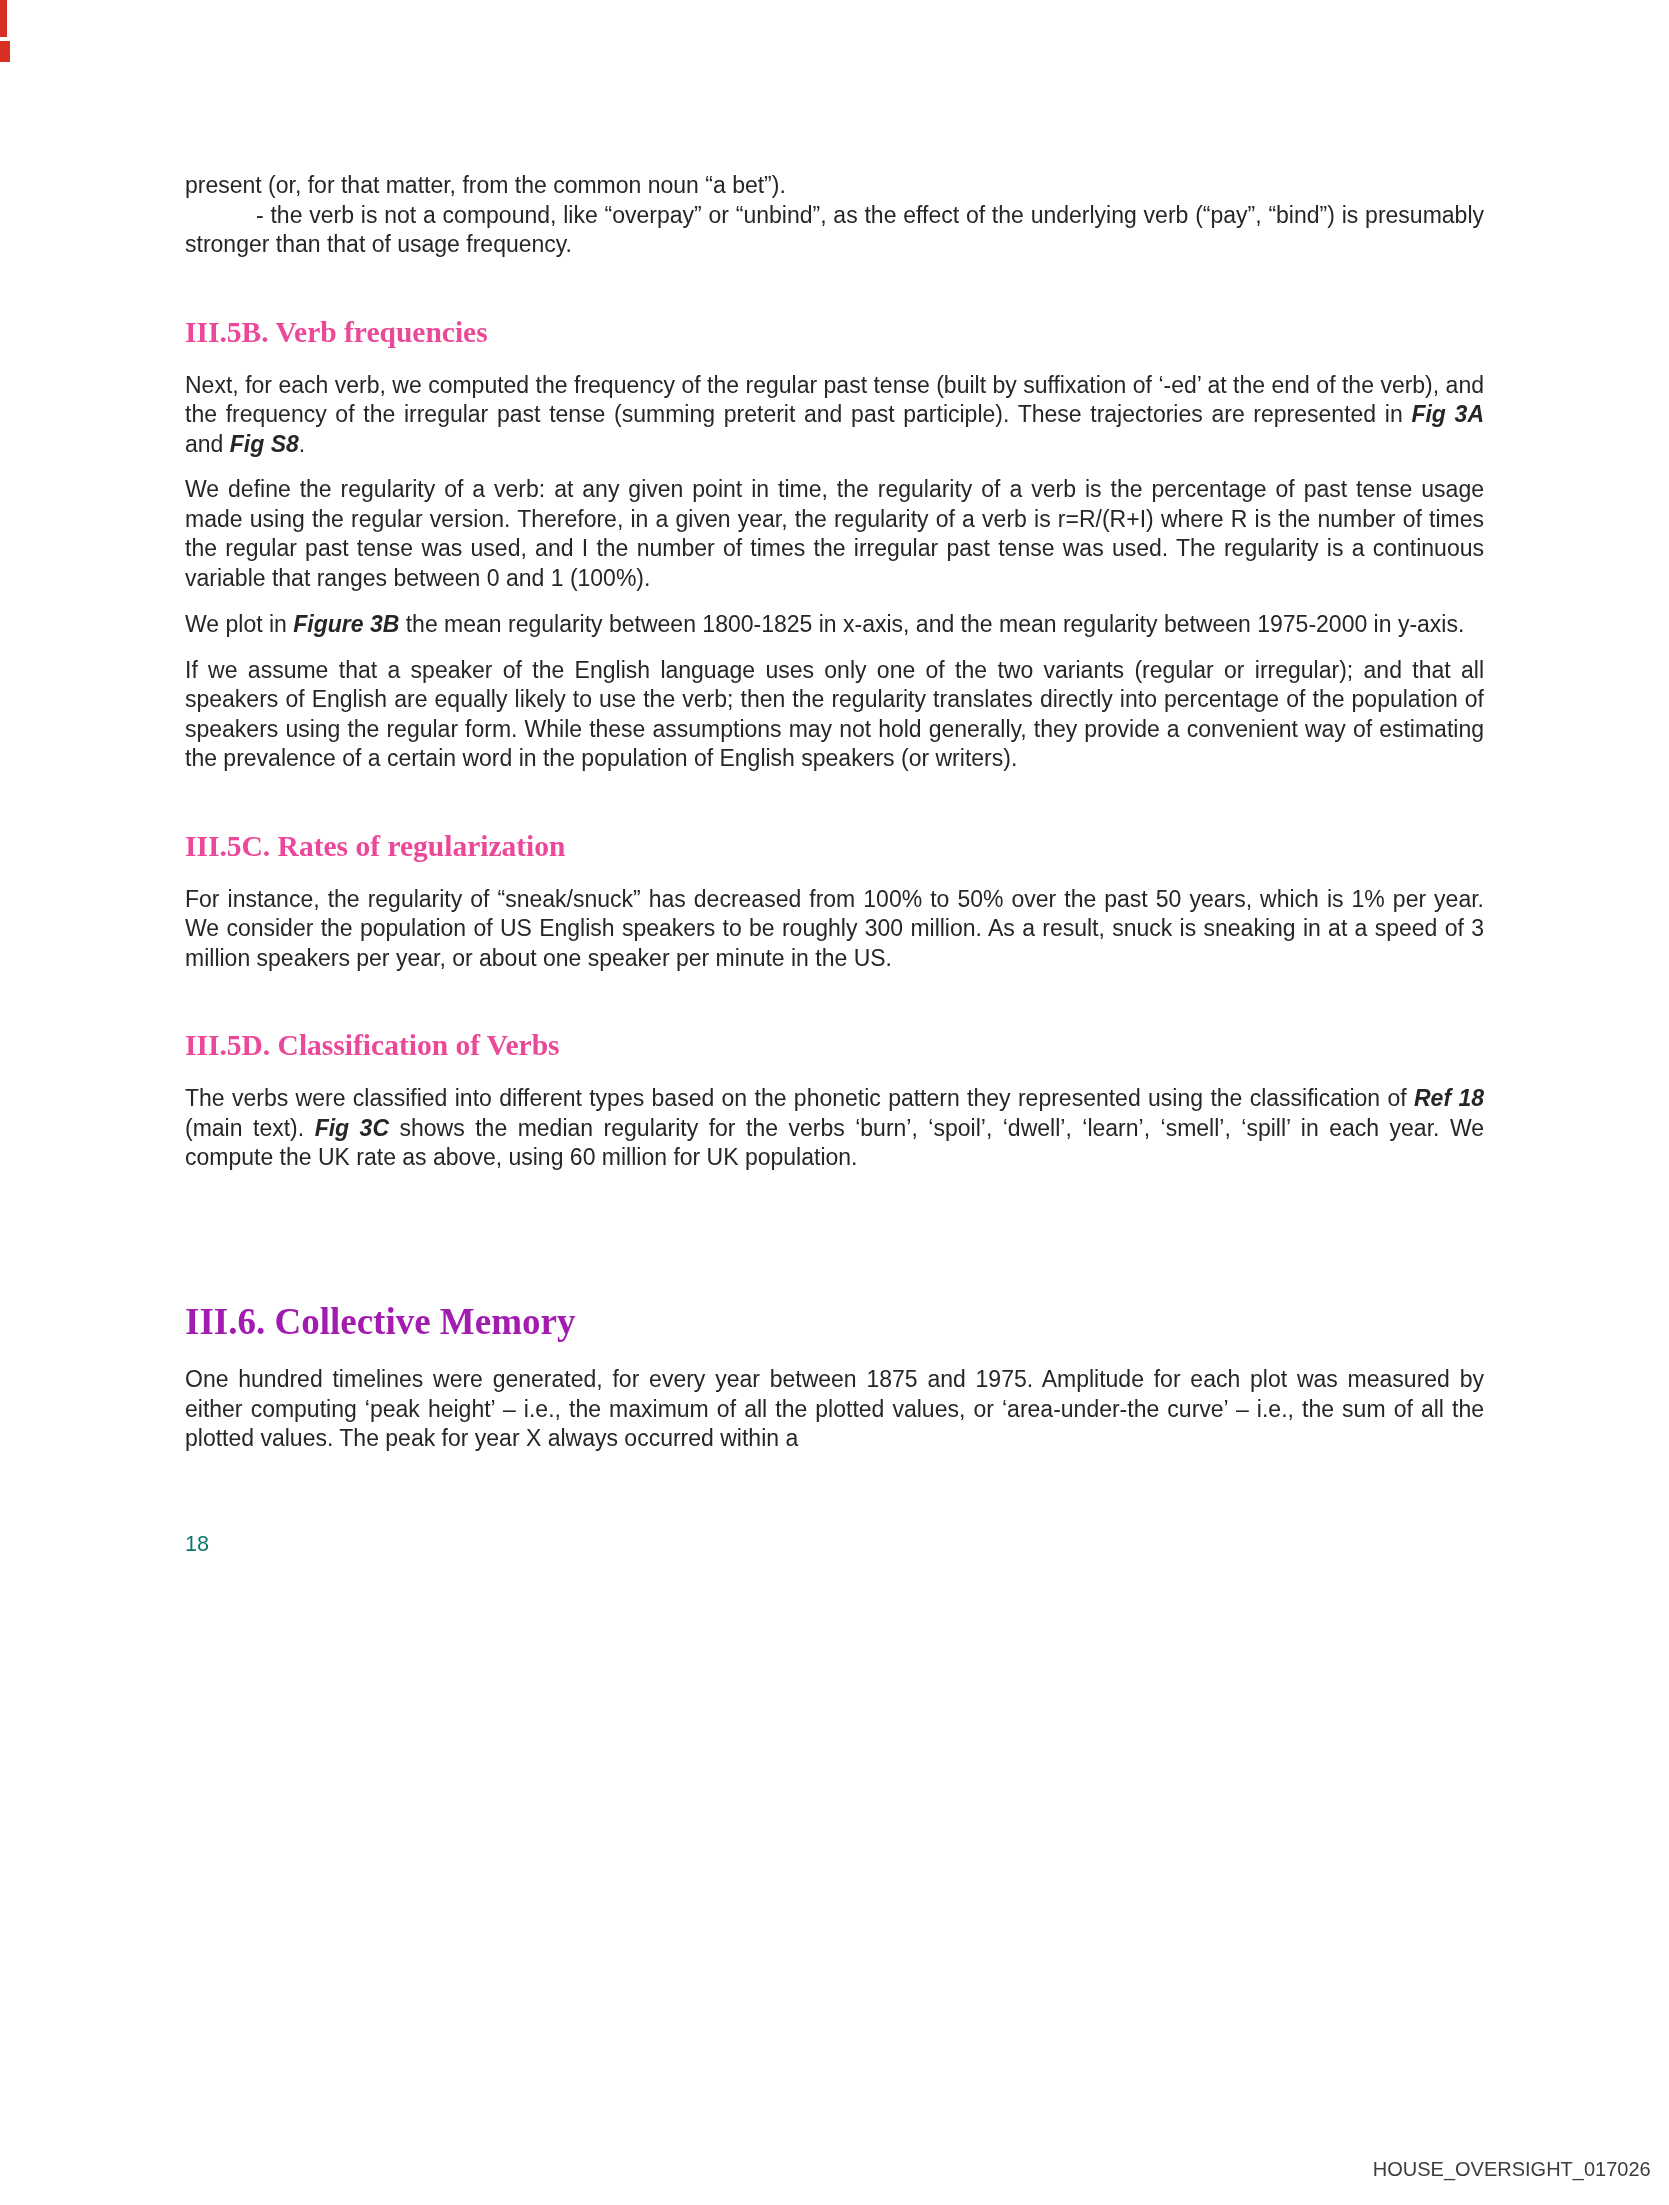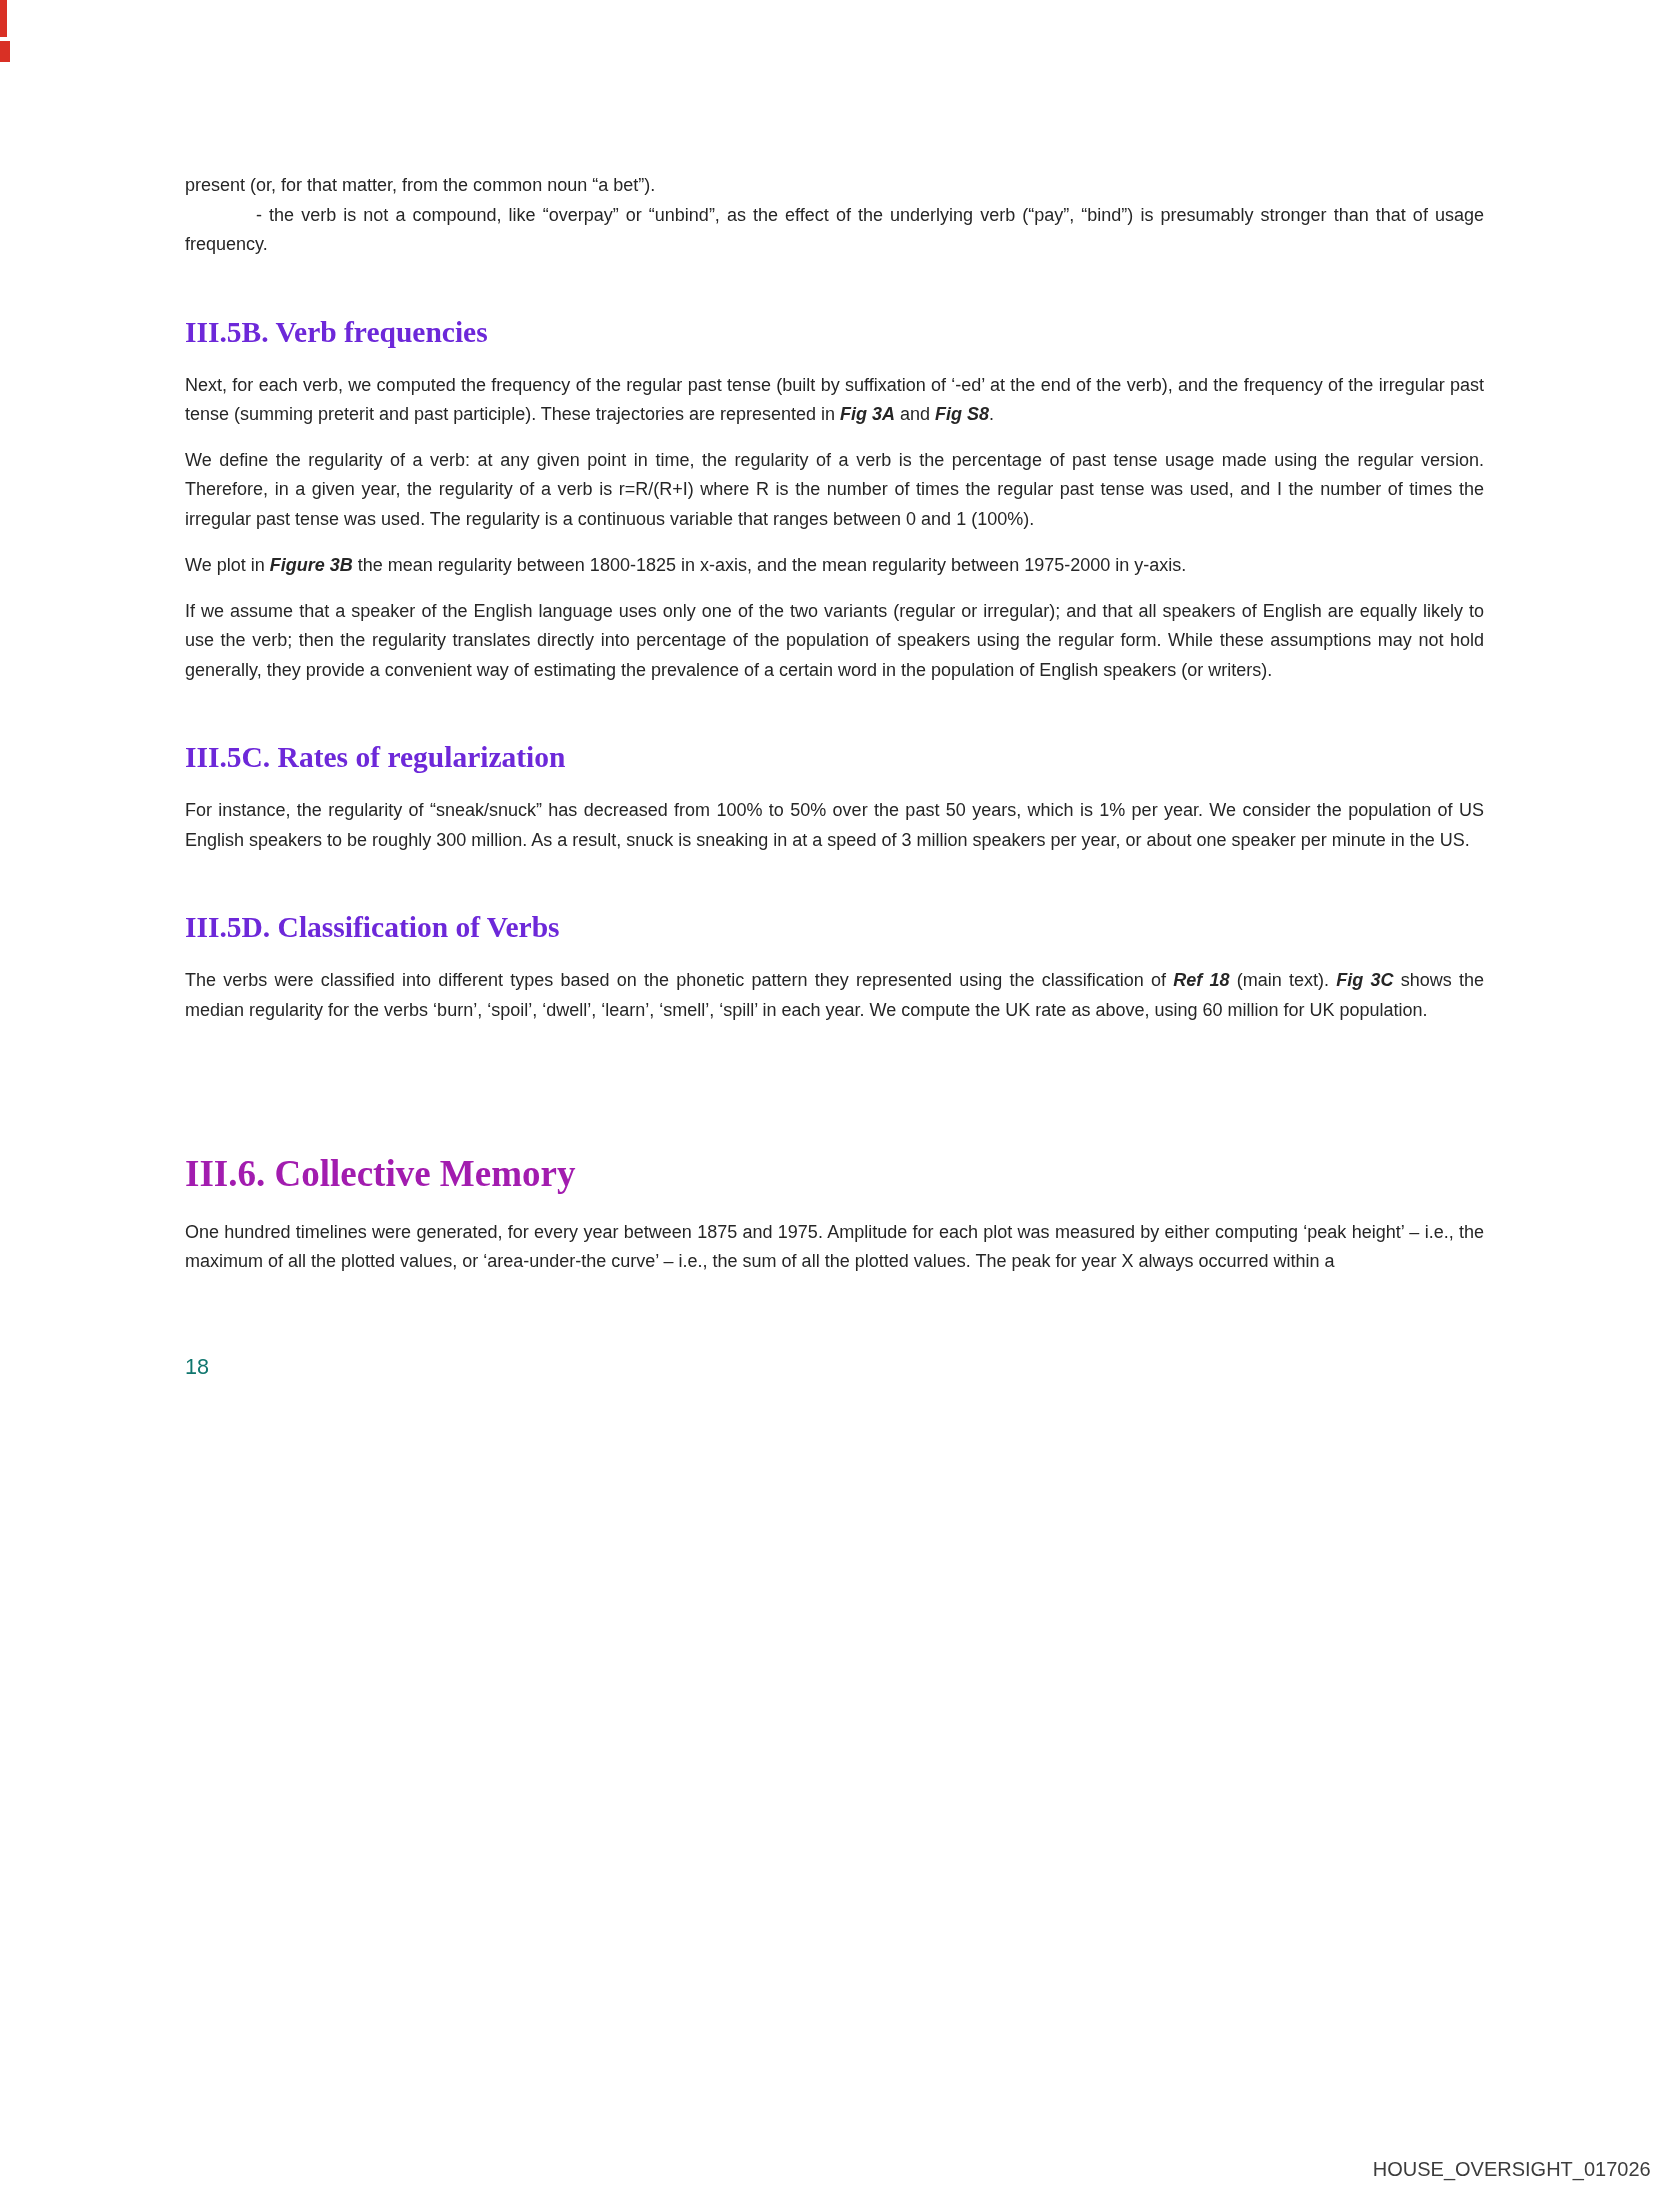--- a/index.html
+++ b/index.html
@@ -12,31 +12,31 @@
     color: #262626;
     overflow: hidden;
   }
   .content {
     position: absolute;
     left: 185px;
     top: 171px;
     width: 1299px;
   }
   p.body {
-    font-size: 18px;
+    font-size: 23px;
     line-height: 29.5px;
     text-align: justify;
     margin: 0 0 16.4px 0;
     color: #262626;
   }
   p.body.no-gap { margin-bottom: 0; }
   p.body.dash-indent { text-indent: 71px; }
   h2.blue-heading {
     font-family: "Liberation Serif", serif;
-    color: #6d28d9;
+    color: #ec4899;
     font-size: 29.5px;
     line-height: 34px;
     font-weight: bold;
     margin: 55px 0 22px 0;
   }
   h1.black-heading {
     font-family: "Liberation Serif", serif;
     color: #a21caf;
     font-size: 37px;
     line-height: 41px;

